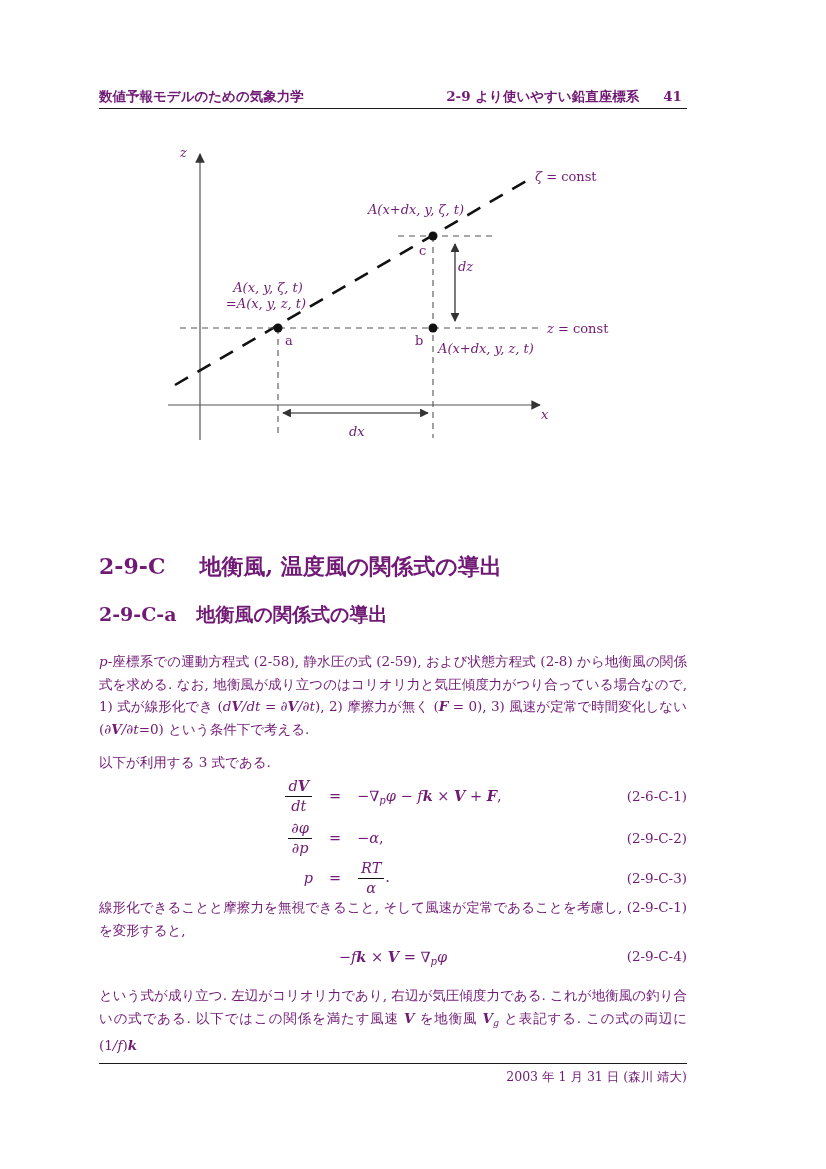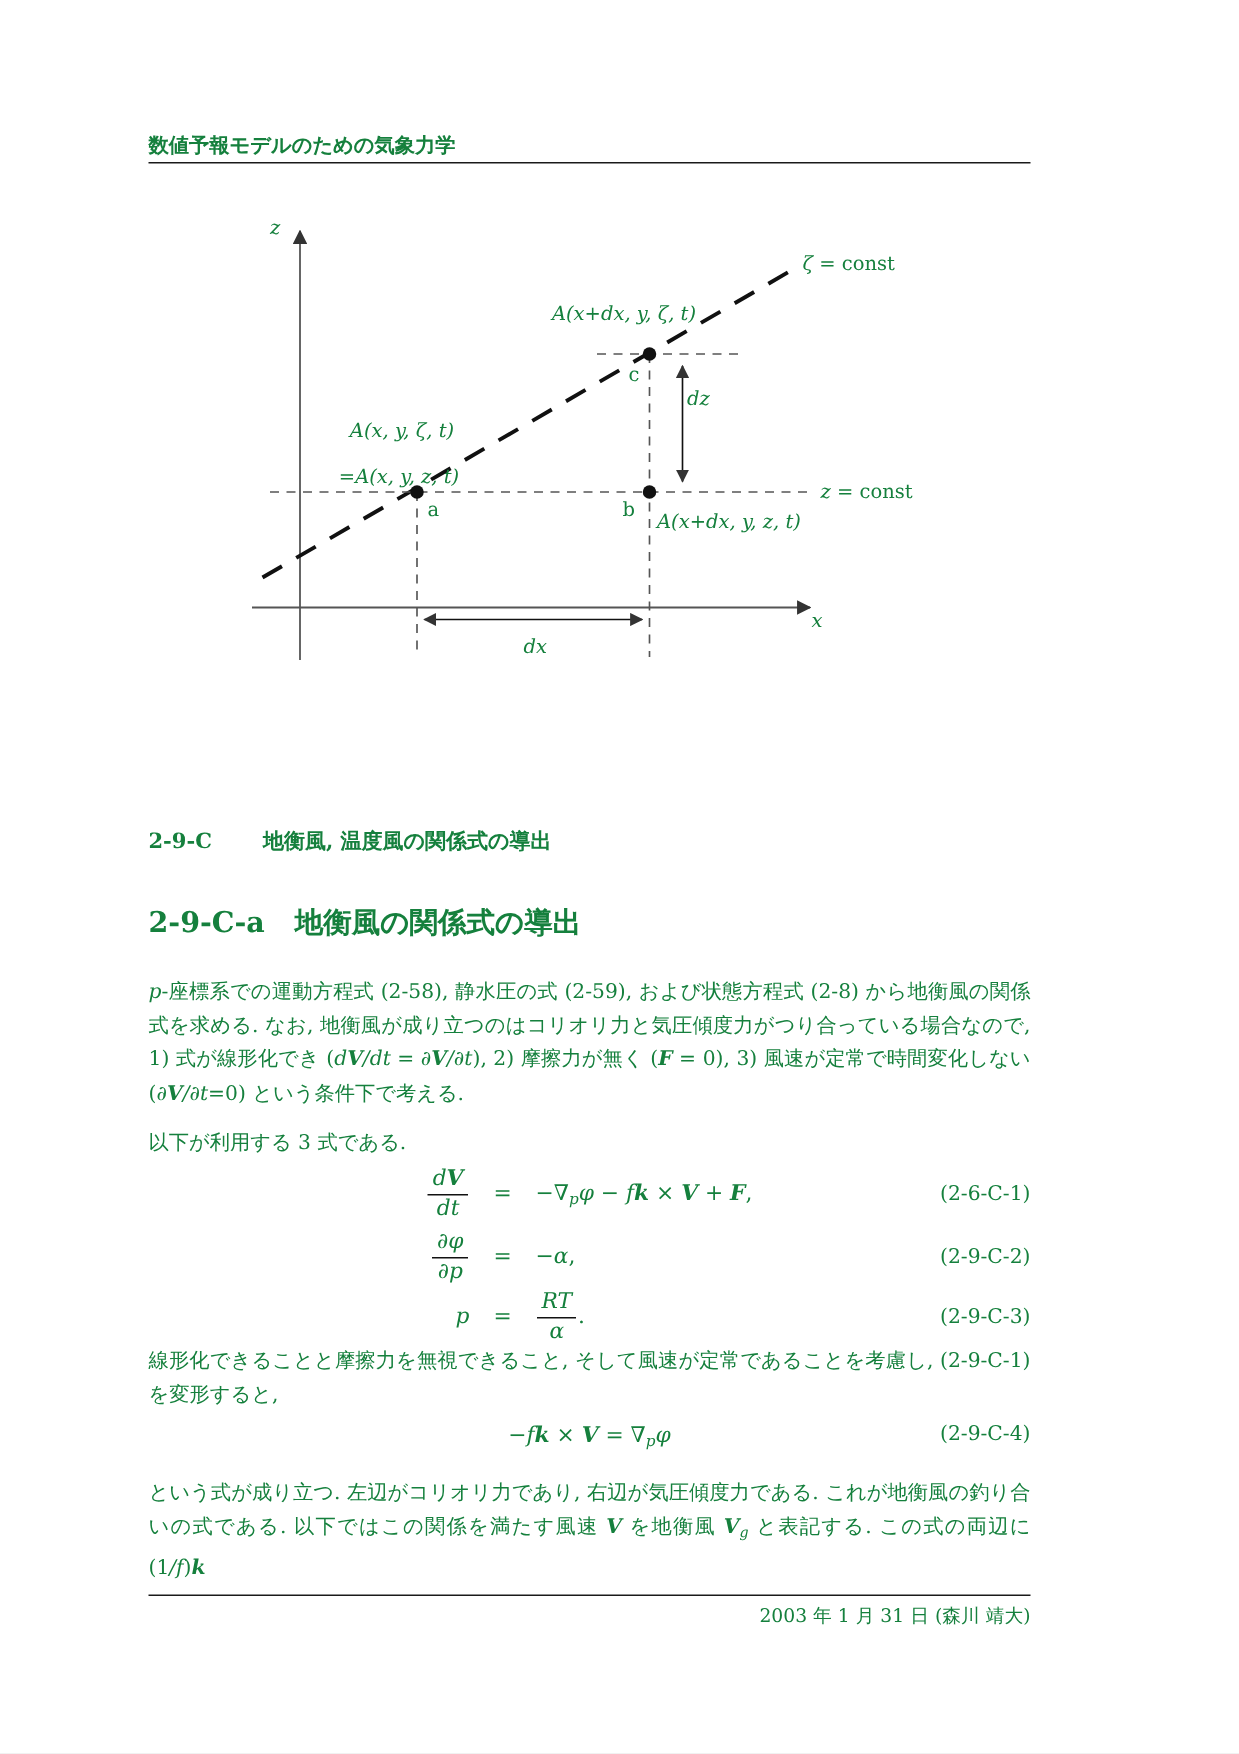--- a/index.html
+++ b/index.html
@@ -1,34 +1,34 @@
 <!DOCTYPE html>
 <html><head>
 <meta charset="utf-8">
 <style>
   html,body{margin:0;padding:0;background:#e8e8e8;}
   .page{
     position:relative;width:826px;height:1169px;margin:0 auto;
-    background:#ffffff;color:#15803d;
+    background:#ffffff;color:#701a75;
     font-family:"DejaVu Serif","Liberation Serif",serif;
     overflow:hidden;
   }
   .abs{position:absolute;}
   .rule{position:absolute;height:0;border-top:1px solid #1a1a1a;}
   
   .run-r{font-style:normal;}
   .run-i{font-style:italic;}
   .run-b{font-style:italic;font-weight:700;}
   .run-subi{font-style:italic;font-size:0.70em;vertical-align:-0.28em;}
   
   .hdr{font-size:13.5px;font-weight:700;white-space:nowrap;}
   
   .body-par{font-size:13.5px;line-height:22.5px;text-align:justify;width:588px;}
   
-  .h-big{font-size:14px;font-weight:700;white-space:nowrap;}
+  .h-big{font-size:22px;font-weight:700;white-space:nowrap;}
   .h-small{font-size:19px;font-weight:700;white-space:nowrap;}
   
   .caption{width:588px;text-align:center;font-size:13px;white-space:nowrap;}
   .caption .cap-desc{font-size:11.5px;}
   
   .fig{width:470px;height:330px;}
   .fig-label{position:absolute;font-size:13px;white-space:nowrap;line-height:1;}
   .center-x{transform:translateX(-50%);}
   
   .eqrow{display:grid;grid-template-columns:214px 44px 1fr 90px;align-items:center;width:588px;}
@@ -45,20 +45,23 @@
   .eq4row .eq-tag{position:absolute;right:0;}
   
   .footer-date{font-size:12.5px;white-space:nowrap;}
 </style>
 </head>
 <body>
 
 <div class="page">
 
   <div class="abs hdr" style="left:99px;top:88px;">数値予報モデルのための気象力学</div>
+  <div class="abs hdr" style="right:144px;top:88px;">
+    <span>2-9 より使いやすい鉛直座標系</span><span style="margin-left:24px;">41</span>
+  </div>
   <div class="rule" style="left:99px;top:108px;width:588px;"></div>
 
   <div class="abs fig" style="left:160px;top:140px;">
     <svg width="470" height="330" viewBox="0 0 470 330">
       <defs>
         <marker id="arr" viewBox="0 0 10 10" refX="9" refY="5" markerWidth="8" markerHeight="8" orient="auto-start-reverse">
           <path d="M0,0 L10,5 L0,10 z" fill="#333"></path>
         </marker>
       </defs>
 
@@ -83,21 +86,21 @@
       <circle cx="273" cy="96" r="4.5" fill="#111"></circle>
     </svg>
     
     <div class="fig-label" style="left:20px;top:6px;"><span class="run-i">z</span></div>
     <div class="fig-label" style="left:381px;top:268px;"><span class="run-i">x</span></div>
     <div class="fig-label" style="left:375px;top:30px;"><span class="run-i">ζ</span><span class="run-r"> = const</span></div>
     <div class="fig-label" style="left:387px;top:182px;"><span class="run-i">z</span><span class="run-r">  = const</span></div>
     <div class="fig-label center-x" style="left:256px;top:63px;"><span class="run-i">A(x+dx, y, ζ, t)</span></div>
     <div class="fig-label" style="left:259px;top:104px;"><span class="run-r">c</span></div>
     <div class="fig-label center-x" style="left:108px;top:141px;"><span class="run-i">A(x, y, ζ, t)</span></div>
-    <div class="fig-label center-x" style="left:106px;top:172px;"><span class="run-r">=</span><span class="run-i">A(x, y, z, t)</span></div>
+    <div class="fig-label center-x" style="left:106px;top:157px;"><span class="run-r">=</span><span class="run-i">A(x, y, z, t)</span></div>
     <div class="fig-label" style="left:125px;top:194px;"><span class="run-r">a</span></div>
     <div class="fig-label" style="left:255px;top:194px;"><span class="run-r">b</span></div>
     <div class="fig-label" style="left:278px;top:202px;"><span class="run-i">A(x+dx, y, z, t)</span></div>
     <div class="fig-label" style="left:298px;top:120px;"><span class="run-i">dz</span></div>
     <div class="fig-label" style="left:189px;top:285px;"><span class="run-i">dx</span></div>
   </div>
 
 
   <div class="abs h-big" style="left:99px;top:552px;">
     <span>2-9-C</span><span style="margin-left:34px;">地衡風, 温度風の関係式の導出</span>

